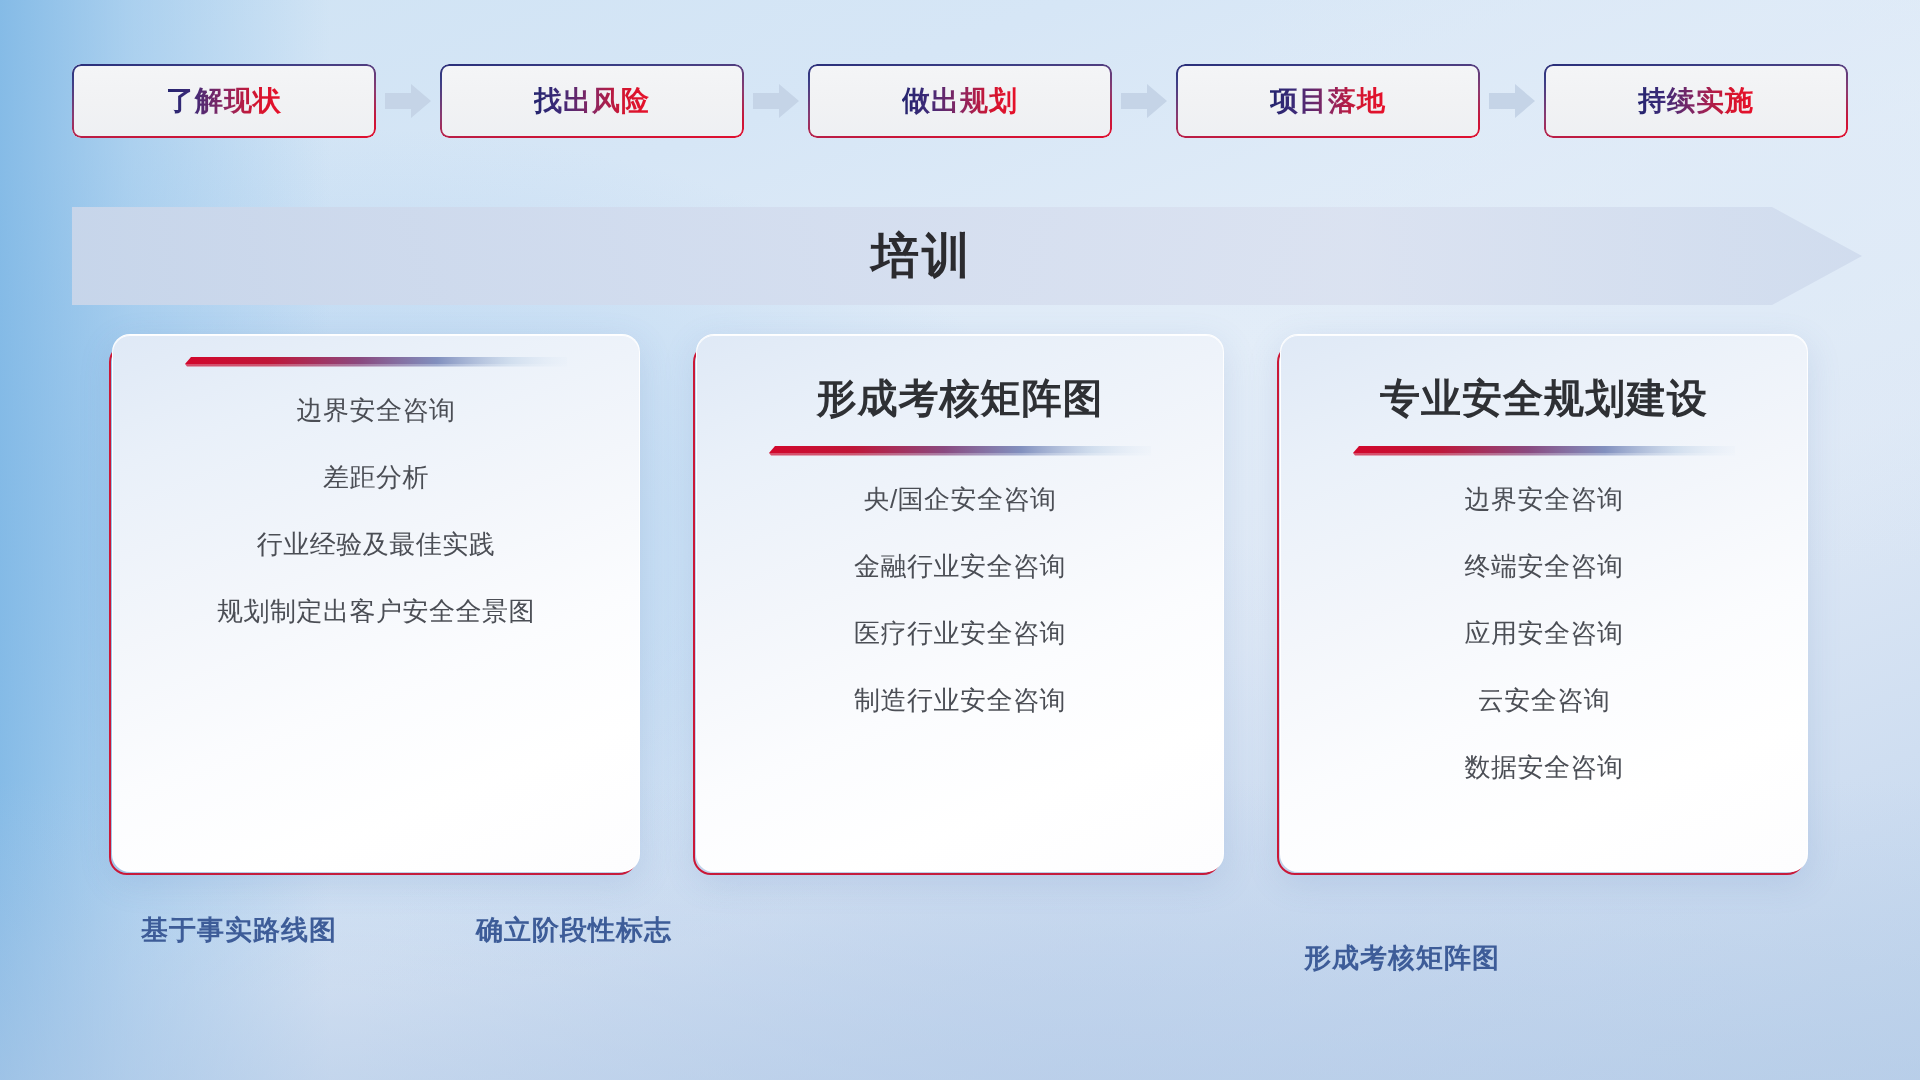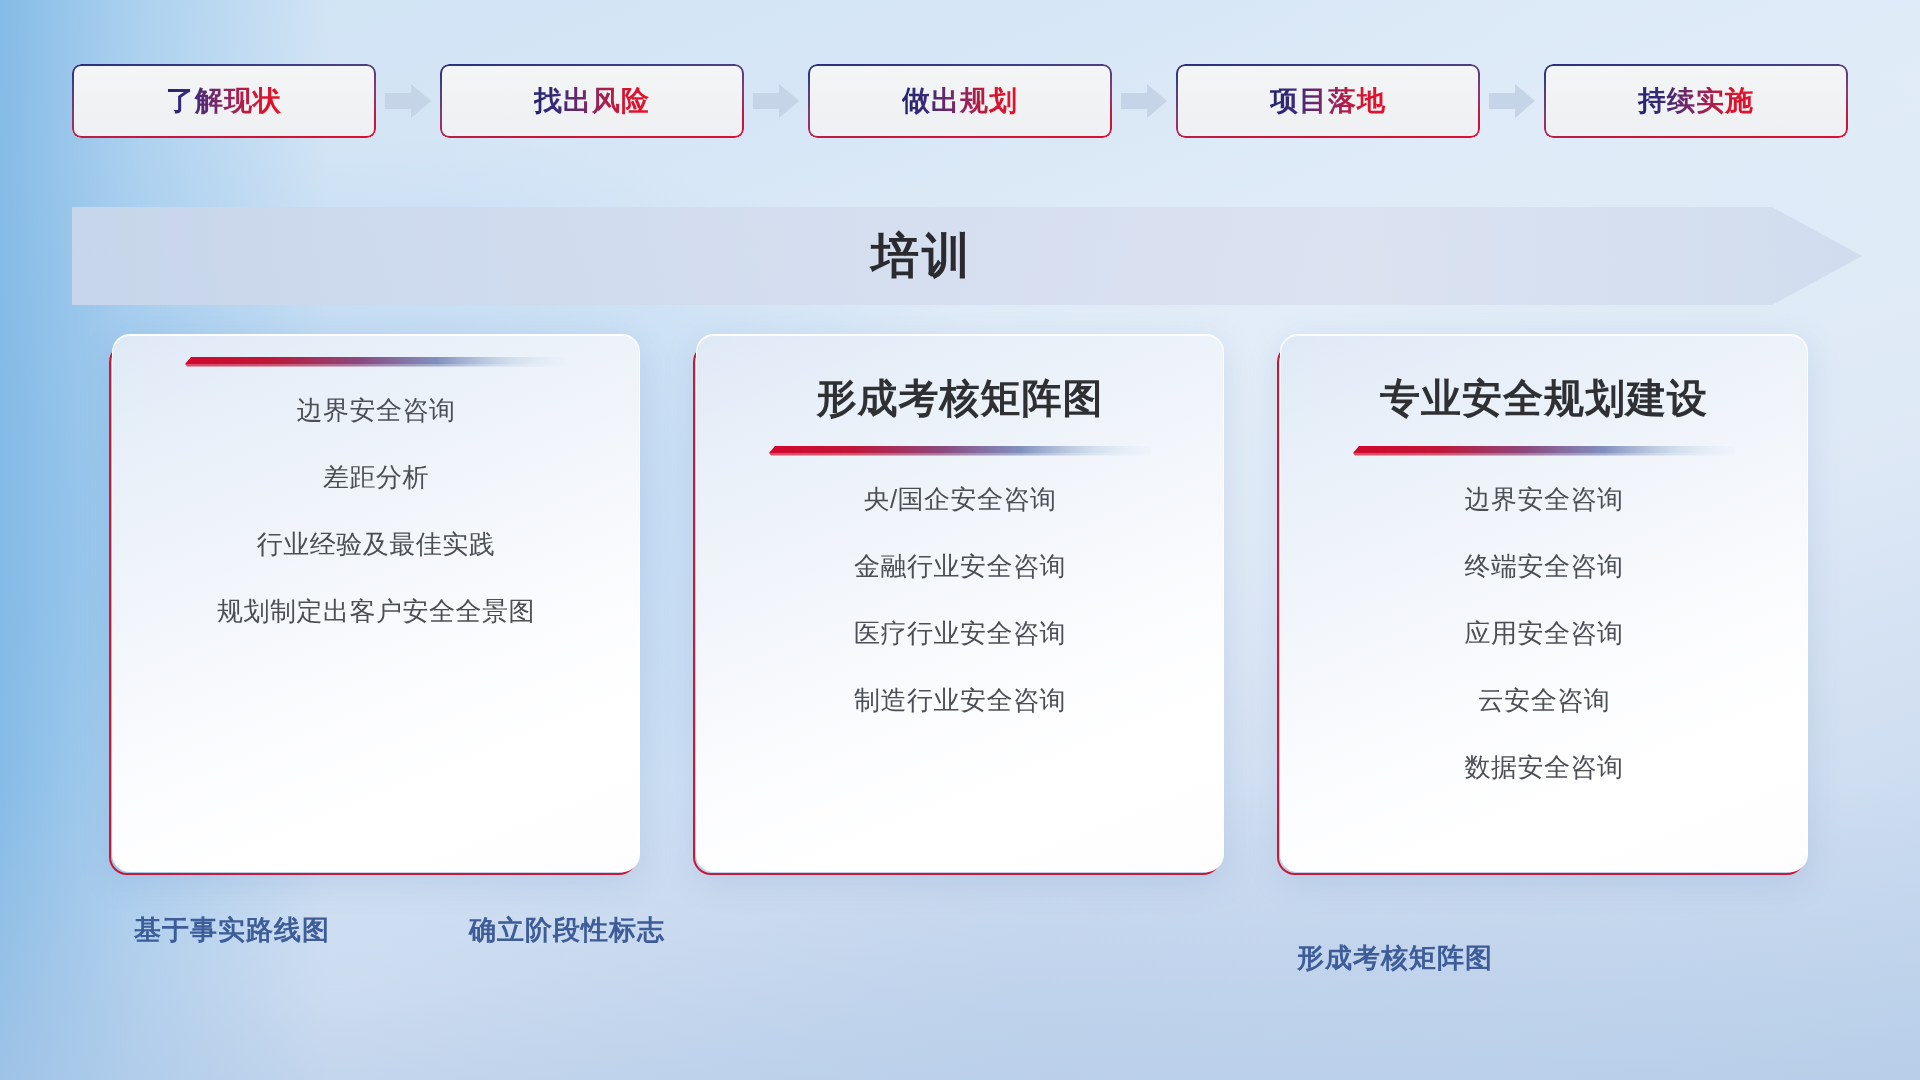--- a/index.html
+++ b/index.html
@@ -135,21 +135,21 @@
     margin-top:20px;
     display:flex; flex-direction:column; align-items:center; gap:28px;
     width:100%;
   }
   .card-list .item{
     font-size:26px; color:#4b4e55; letter-spacing:.5px; line-height:1.5;
   }
 
   
   .footnotes{
-    position:absolute; left:4px; top:912px; width:1596px; height:54px;
+    position:absolute; left:11px; top:912px; width:1596px; height:54px;
     z-index:6;
   }
   .footnote{
     position:absolute; top:0;
     font-size:27px; font-weight:700; color:#3d5c98; letter-spacing:1px;
     white-space:nowrap;
   }
   .fn0{ left:130px; }
   .fn1{ left:465px; }
   .fn2{ left:787px; }

